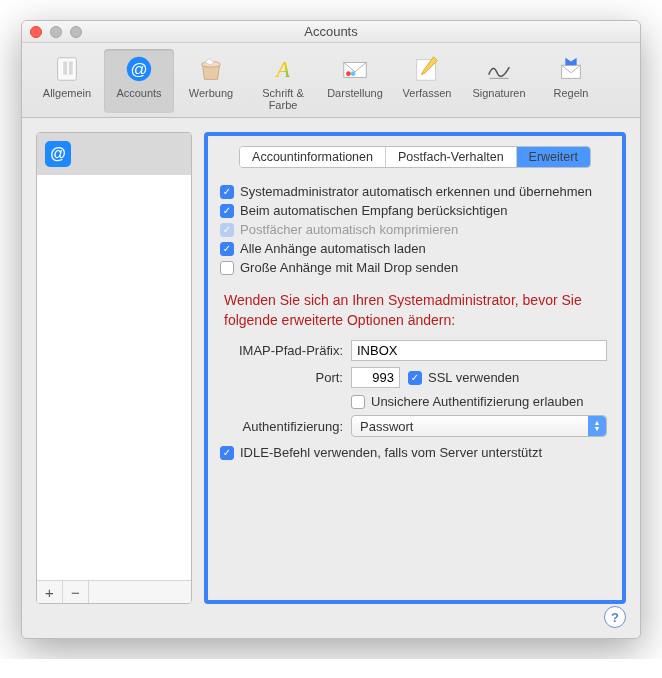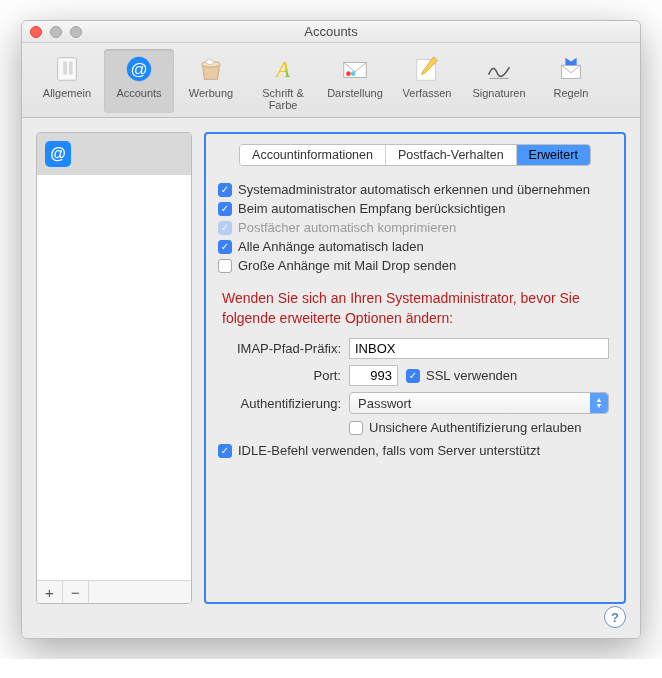--- a/index.html
+++ b/index.html
@@ -102,21 +102,21 @@
   .sb-btn {
     width: 26px; height: 22px;
     border-right: 1px solid #d6d6d6;
     display: flex; align-items: center; justify-content: center;
     font-size: 15px; color: #555;
     cursor: pointer;
   }
   .main {
     flex: 1;
     background: #ececec;
-    border: 2px solid #3b82f6;
+    border: 4px solid #3b82f6;
     border-radius: 4px;
     padding: 10px 12px 12px 12px;
     position: relative;
   }
   .tabs {
     display: flex; justify-content: center;
     margin-bottom: 14px;
   }
   .tabgroup {
     display: flex;
@@ -129,21 +129,21 @@
     padding: 3px 12px;
     font-size: 12.5px;
     color: #333;
     border-right: 1px solid #cfcfcf;
     cursor: pointer;
     background: #fff;
   }
   .tab:last-child { border-right: none; }
   .tab.selected {
     background: #4a97ff;
-    color: #000000;
+    color: #404040;
   }
   .chk-row {
     display: flex; align-items: center; gap: 6px;
     padding: 2px 0;
     font-size: 13px;
   }
   .chk-row.disabled { color: #9a9a9a; }
   .chk {
     width: 14px; height: 14px;
     border: 1px solid #a8a8a8;
@@ -372,35 +372,35 @@
       <div class="form-row">
         <div class="form-label">Port:</div>
         <input class="text-input port" value="993" style="">
         <div class="inline-chk">
           <span class="chk on">✓</span>
           <span>SSL verwenden</span>
         </div>
       </div>
 
       <div class="form-row">
+        <div class="form-label"></div>
+        <div class="inline-chk">
+          <span class="chk"></span>
+          <span>Unsichere Authentifizierung erlauben</span>
+        </div>
+      </div>
+
+      <div class="form-row">
         <div class="form-label">Authentifizierung:</div>
         <div class="select">
           <span>Passwort</span>
           <span class="arrows">▲<br>▼</span>
         </div>
       </div>
 
-      <div class="form-row">
-        <div class="form-label"></div>
-        <div class="inline-chk">
-          <span class="chk"></span>
-          <span>Unsichere Authentifizierung erlauben</span>
-        </div>
-      </div>
-
       <div class="chk-row" style="margin-top:6px">
         <span class="chk on">✓</span>
         <span>IDLE-Befehl verwenden, falls vom Server unterstützt</span>
       </div>
 
     </div>
 
     <div class="help">?</div>
 
   </div>

